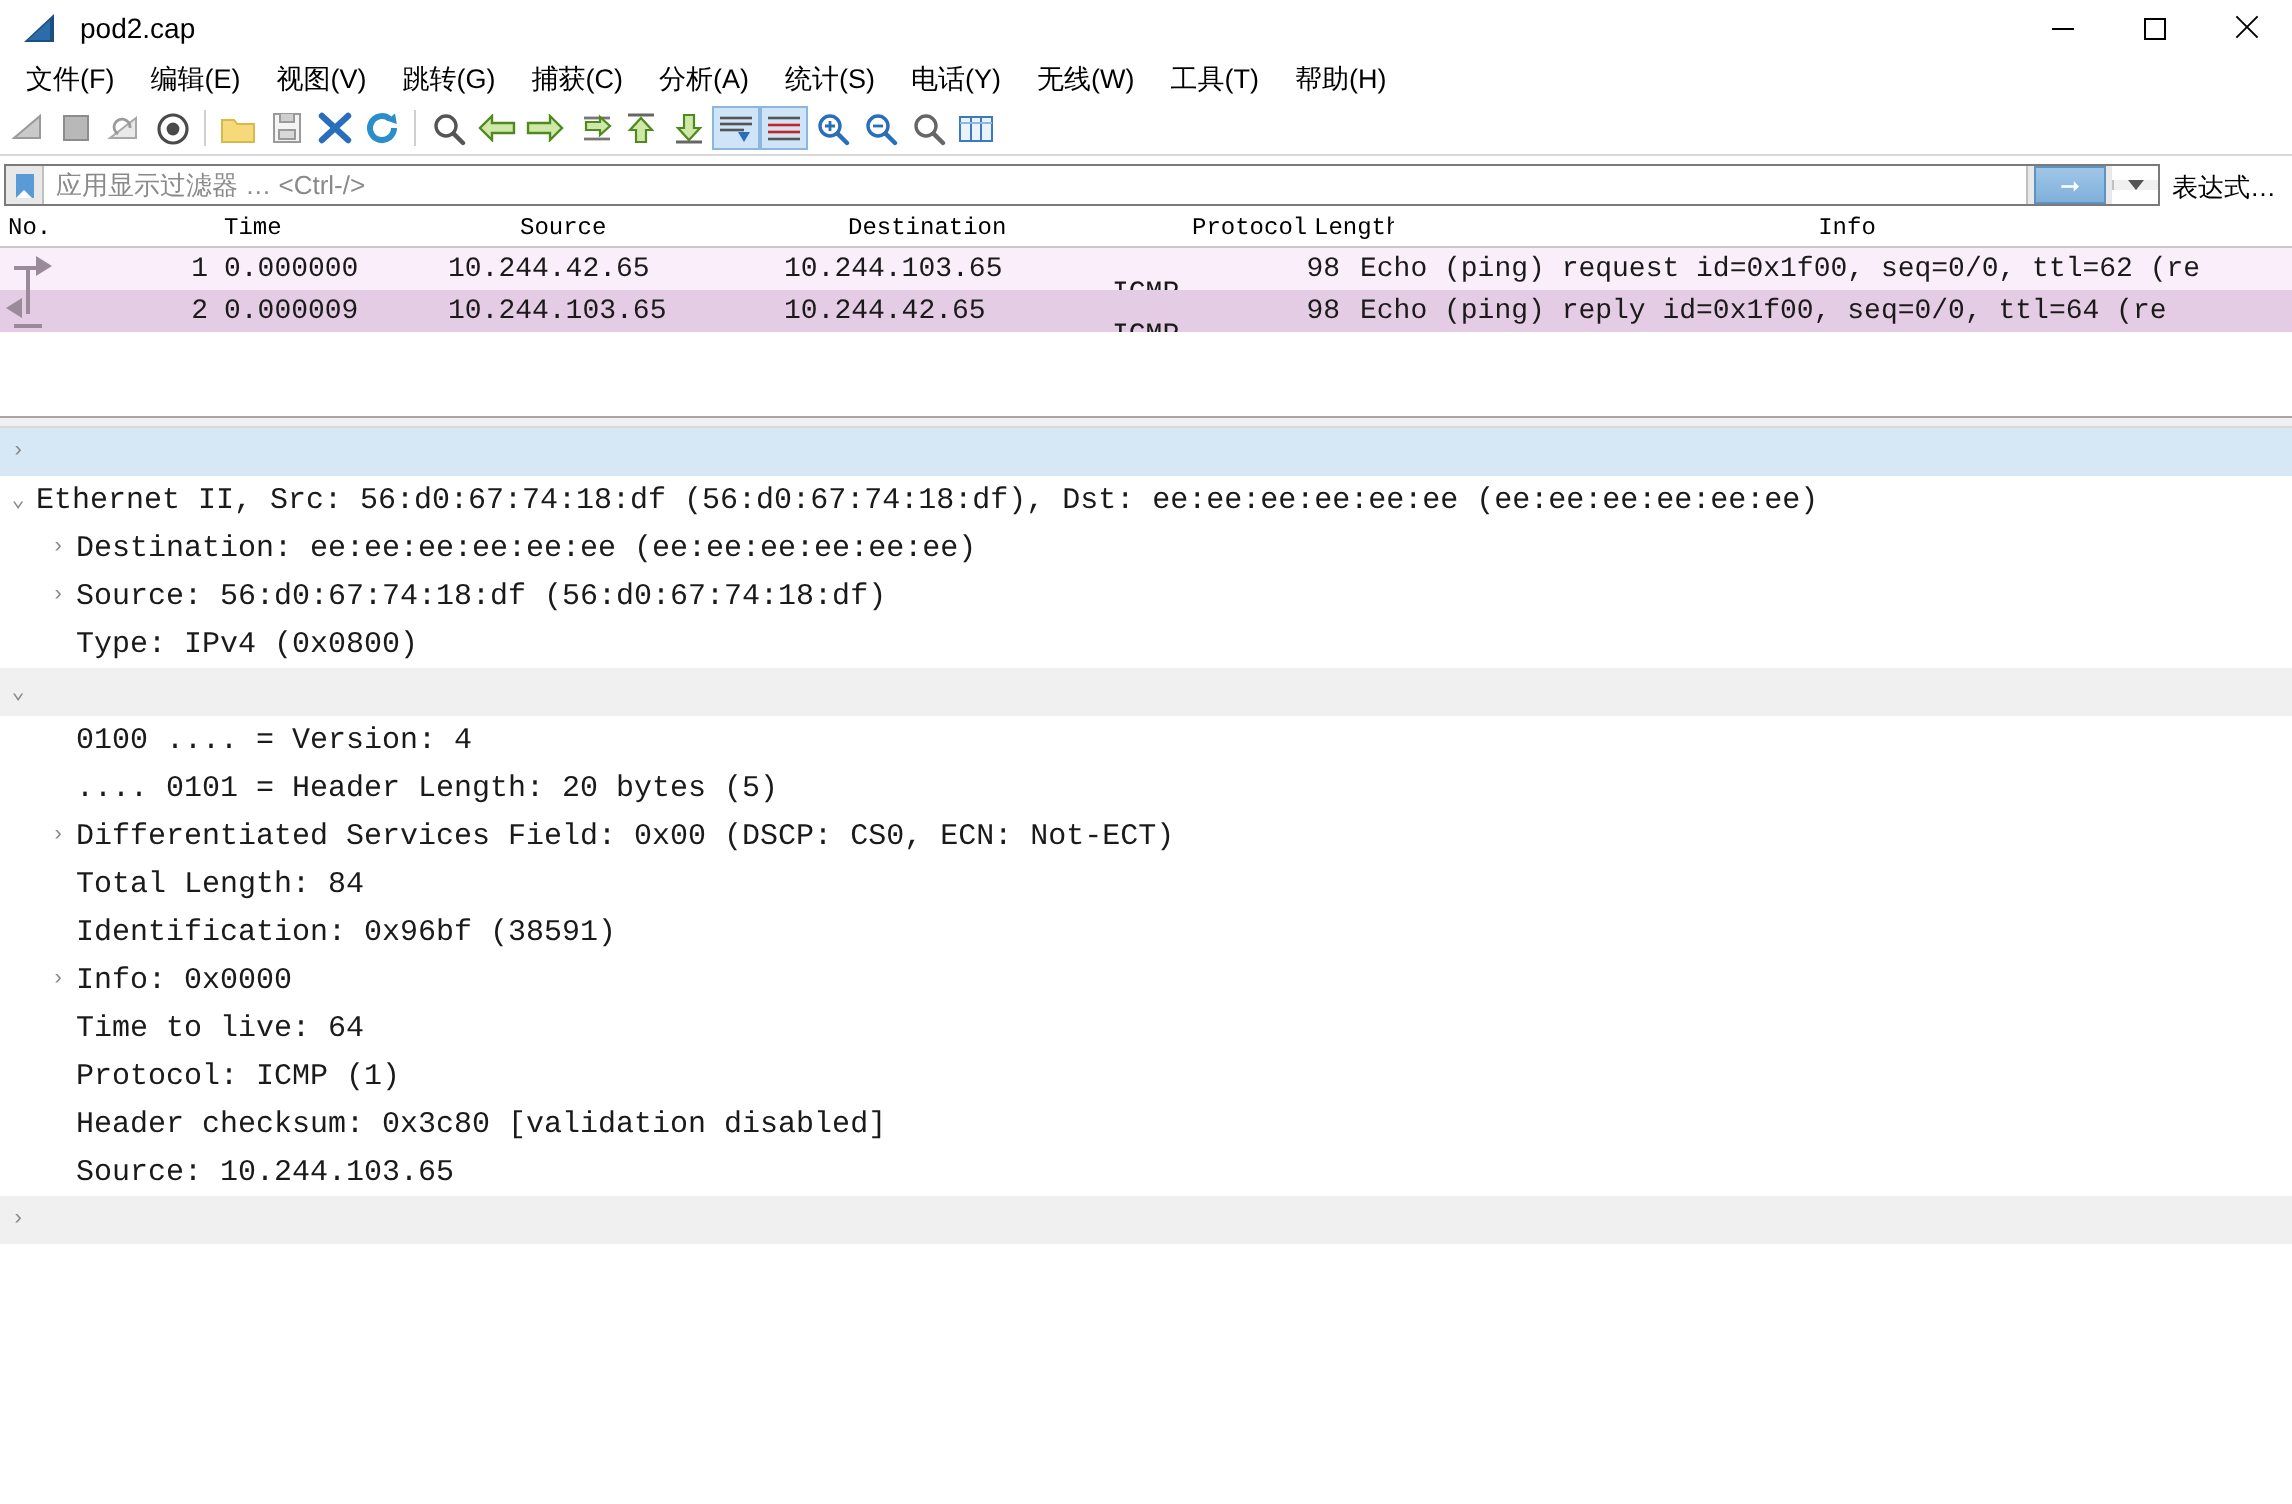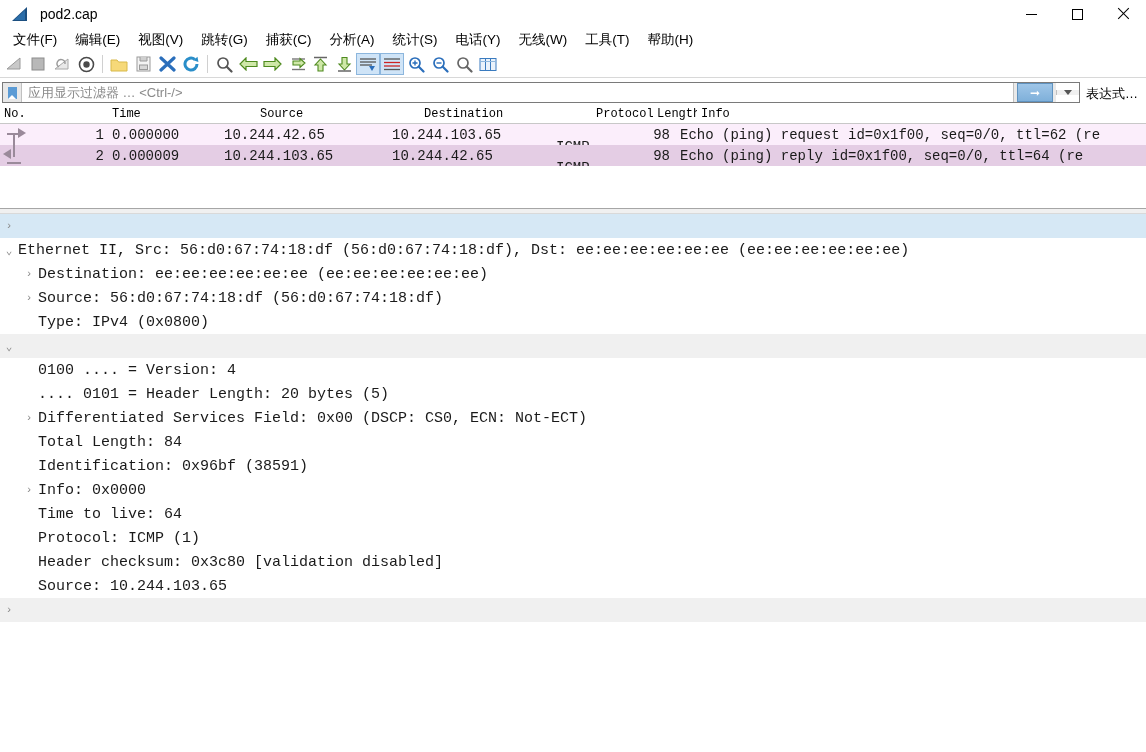--- a/index.html
+++ b/index.html
@@ -130,21 +130,21 @@
   .c-proto { width: 70px;  flex:0 0 70px;  padding-left:4px;margin-top:24px; }
   .c-len   { width: 44px;  flex:0 0 44px;  text-align:right; }
   .c-info  { flex:1 1 auto; padding-left:10px; overflow:hidden; }
 
   .h-no    { width: 104px; flex:0 0 104px; }
   .h-time  { width: 144px; flex:0 0 144px; }
   .h-src   { width: 160px; flex:0 0 160px; }
   .h-dst   { width: 168px; flex:0 0 168px; }
   .h-proto { width: 57px;  flex:0 0 57px; }
   .h-len   { width: 40px;  flex:0 0 40px; }
-  .h-info  { flex:1 1 auto; }
+  .h-info  { flex:1 1 auto;text-align:center; }
 
   
   .arr-stem { position:absolute; left:13px; top:0; width:2px; height:21px; background:#9a8a9a; }
   .arr-cap  { position:absolute; left:7px; width:14px; height:2px; background:#9a8a9a; }
   .arr-head { position:absolute; top:4px; width:0;height:0; }
   .arr-right { right:4px; border-top:5px solid transparent;border-bottom:5px solid transparent;border-left:8px solid #9a8a9a; }
   .arr-left  { left:3px;  border-top:5px solid transparent;border-bottom:5px solid transparent;border-right:8px solid #9a8a9a; }
 
   
   .pane-gap { background:#ffffff; }

